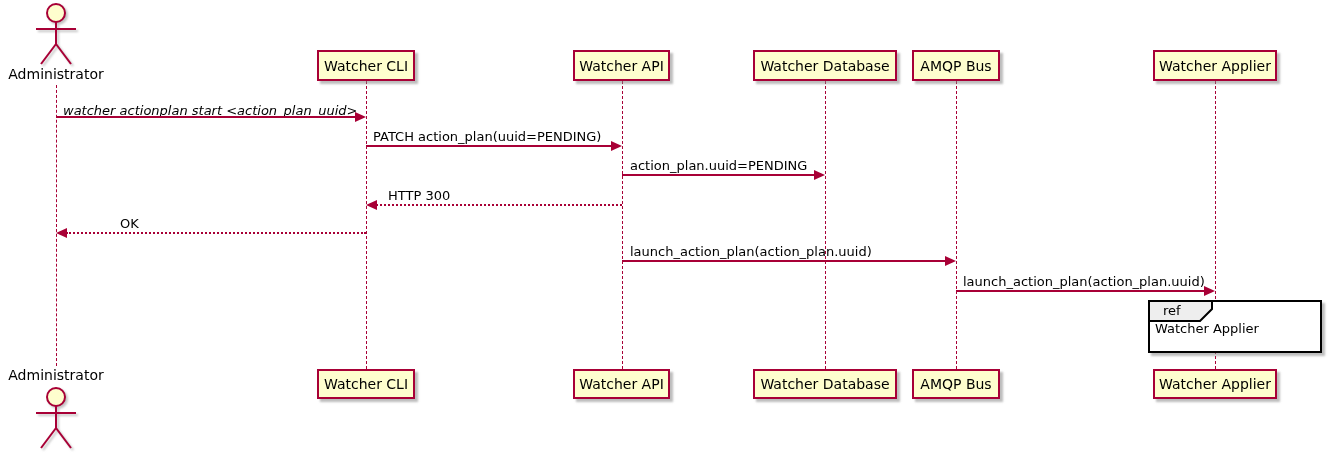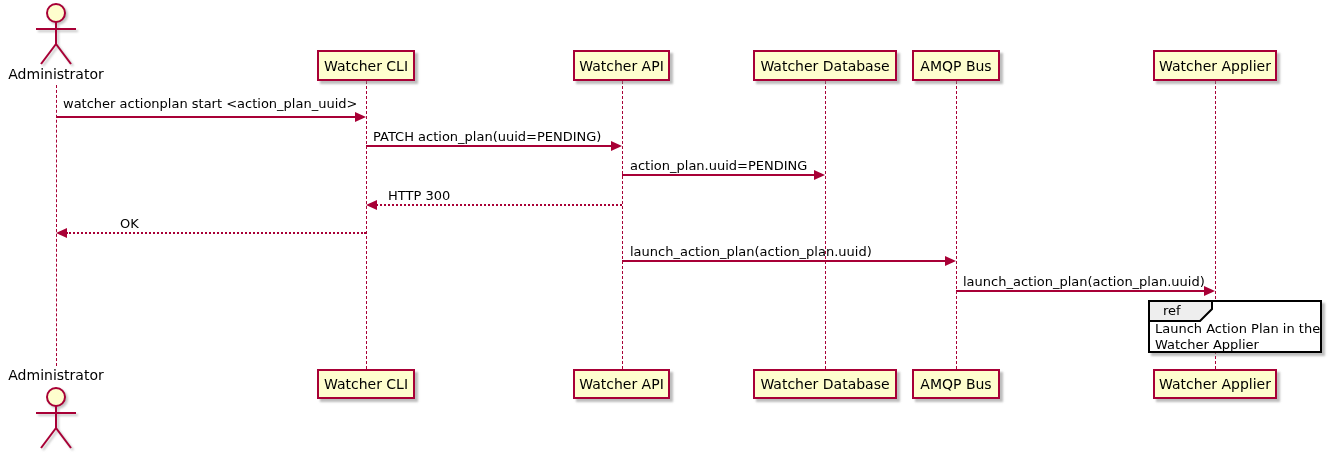--- a/index.html
+++ b/index.html
@@ -87,21 +87,21 @@
   <div class="pbox" style="left:912px;top:50px;width:88px;">AMQP Bus</div>
   <div class="pbox" style="left:1153px;top:50px;width:124px;">Watcher Applier</div>
 
   <div class="pbox pbottom" style="left:317px;top:369px;width:98px;">Watcher CLI</div>
   <div class="pbox pbottom" style="left:573px;top:369px;width:97px;">Watcher API</div>
   <div class="pbox pbottom" style="left:753px;top:369px;width:144px;">Watcher Database</div>
   <div class="pbox pbottom" style="left:912px;top:369px;width:88px;">AMQP Bus</div>
   <div class="pbox pbottom" style="left:1153px;top:369px;width:124px;">Watcher Applier</div>
 
   <div>
-    <div class="msg-label" style="left:63px;top:96px;">watcher actionplan start &lt;action_plan_uuid&gt;</div>
+    <div class="msg-label" style="left:63px;top:103px;font-style:italic;">watcher actionplan start &lt;action_plan_uuid&gt;</div>
     <div class="msg-line solid" style="left:56px;top:116px;width:300px;"></div>
     <div class="arrowhead right" style="left:355px;top:112px;"></div>
   </div>
 
   <div>
     <div class="msg-label" style="left:373px;top:129px;">PATCH action_plan(uuid=PENDING)</div>
     <div class="msg-line solid" style="left:366px;top:145px;width:246px;"></div>
     <div class="arrowhead right" style="left:611px;top:141px;"></div>
   </div>
 
@@ -134,18 +134,17 @@
     <div class="msg-line solid" style="left:956px;top:290px;width:249px;"></div>
     <div class="arrowhead right" style="left:1204px;top:286px;"></div>
   </div>
 
   <div class="ref-box" style="left:1148px;top:300px;width:174px;height:53px;">
     <svg class="ref-tab-svg" width="70" height="24" viewBox="0 0 70 24">
       <path class="ref-tab-shape" d="M1 1 H64 V9 L52 21 H1 Z"></path>
     </svg>
     <div class="ref-keyword">ref</div>
     <div class="ref-text">
-      <div>Launch Action Plan in the</div>
       <div>Watcher Applier</div>
     </div>
   </div>
 
 </div>
 
 </body></html>

